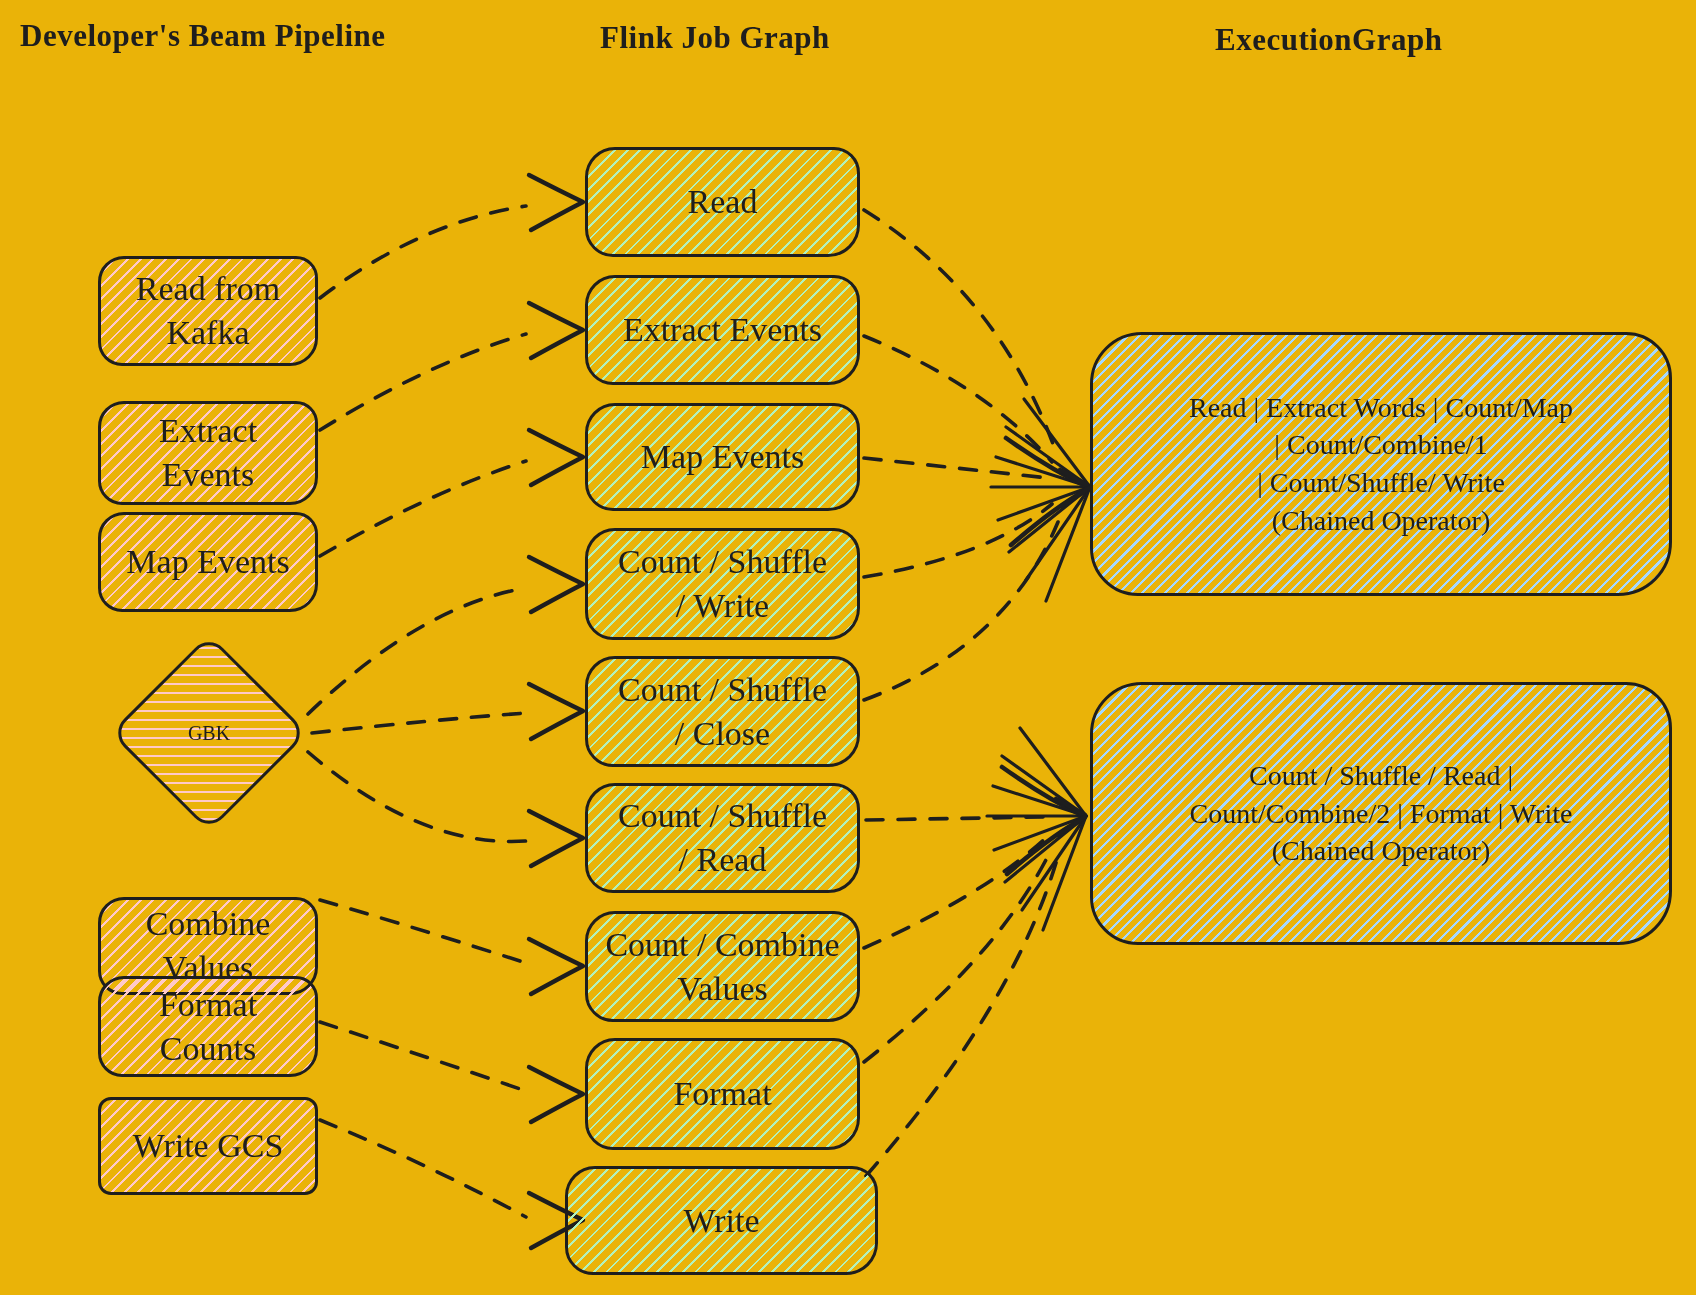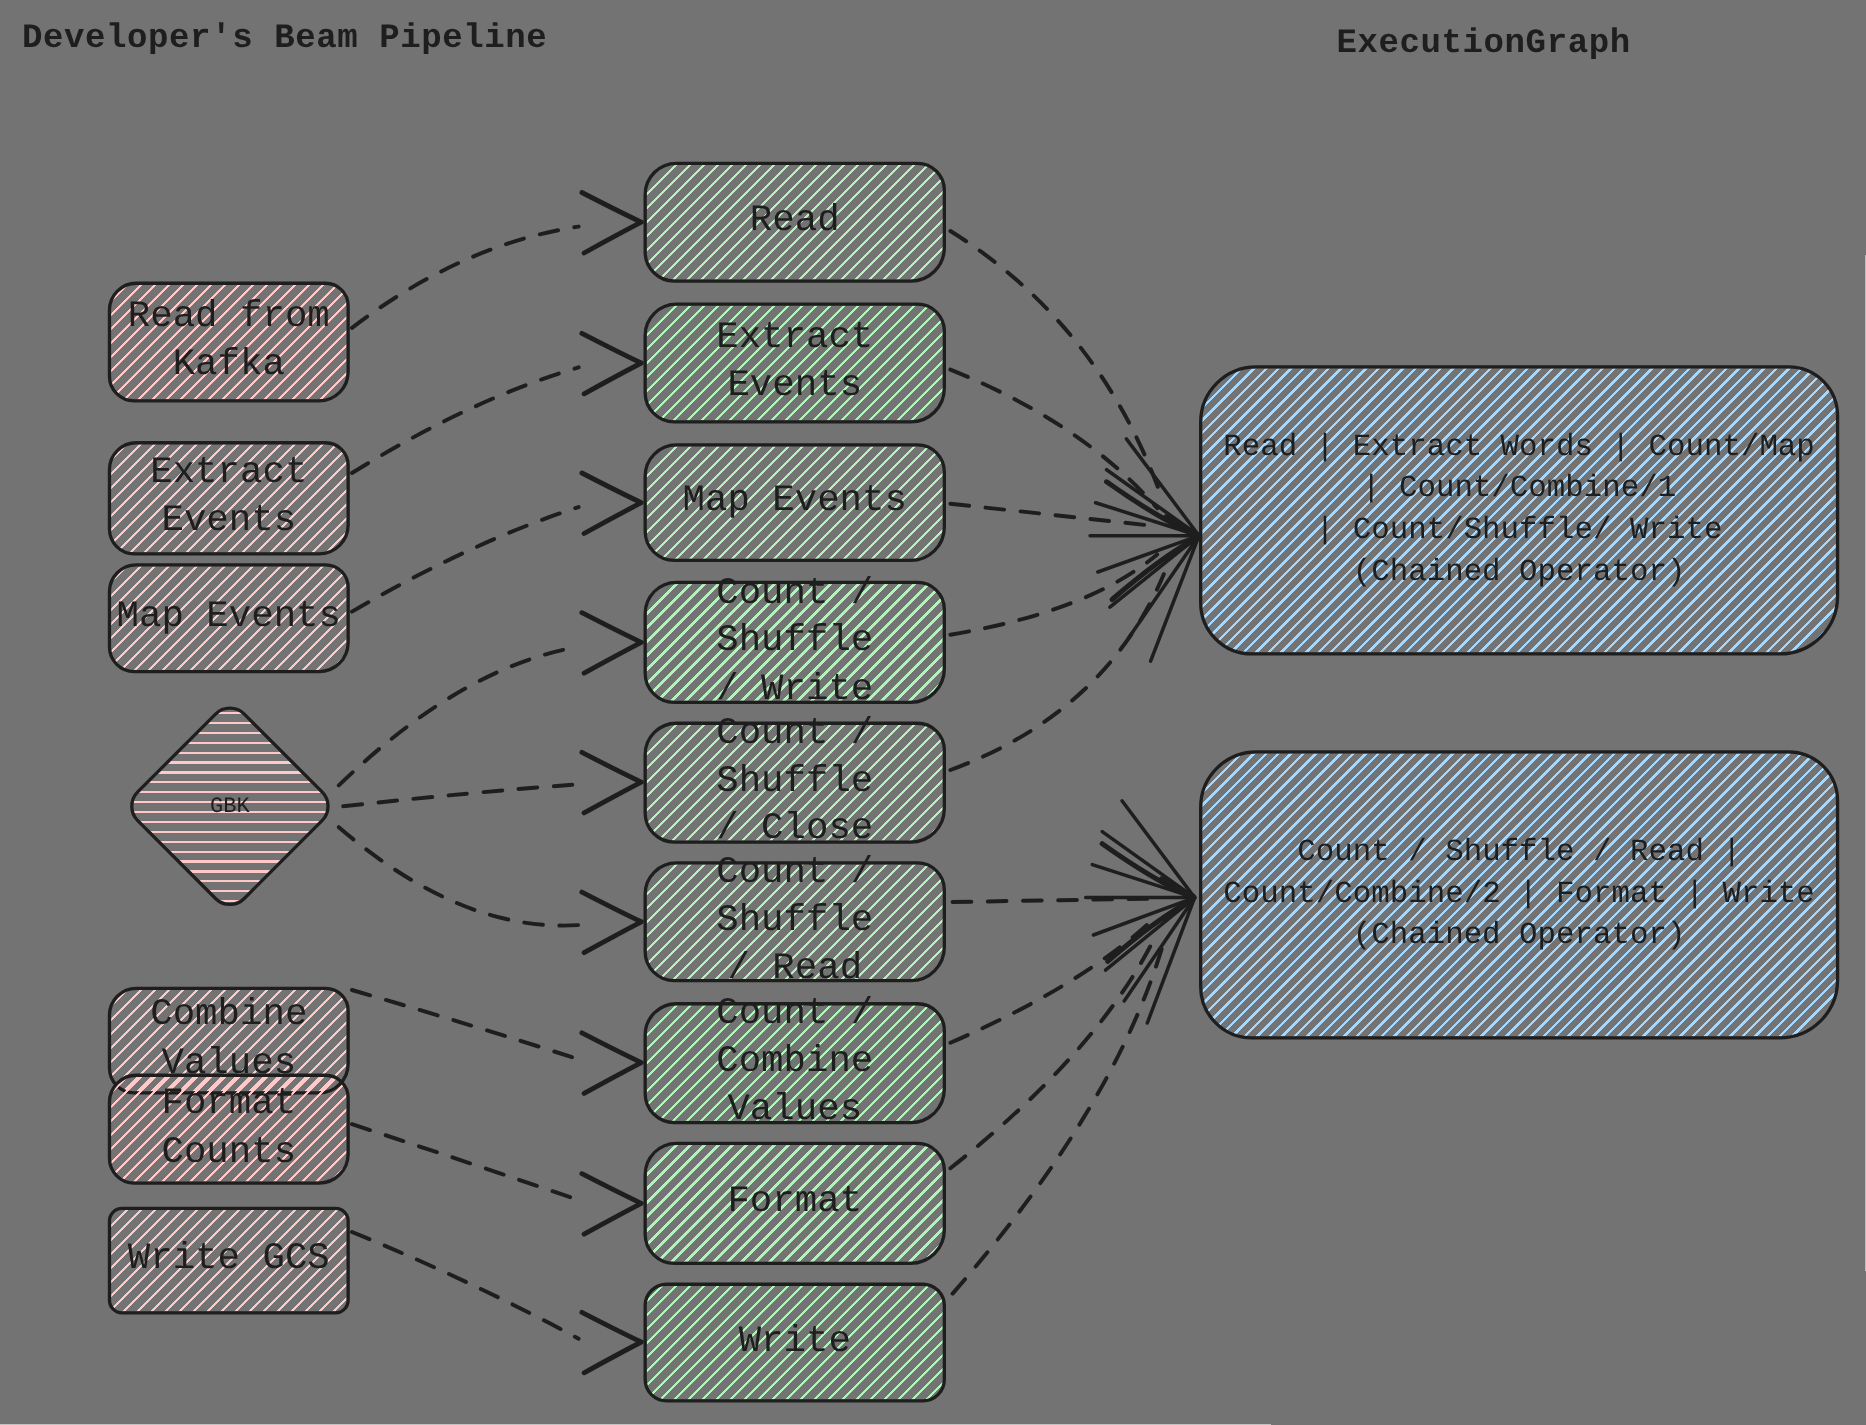--- a/index.html
+++ b/index.html
@@ -1,17 +1,17 @@
 <!DOCTYPE html>
 <html><head>
 <meta charset="utf-8">
 <style>
   html,body{margin:0;padding:0;background:#ffffff;}
-  #canvas{position:relative;width:1696px;height:1295px;background:#737373;overflow:hidden;
-          font-family:Liberation Mono, monospace;color:#1e1e1e;}
+  #canvas{position:relative;width:1696px;height:1295px;background:#eab308;overflow:hidden;
+          font-family:Liberation Serif, serif;color:#1e1e1e;}
   .hdr{position:absolute;font-size:31px;font-weight:700;letter-spacing:.5px;white-space:nowrap;}
   .node{position:absolute;border:3px solid #1e1e1e;display:flex;align-items:center;justify-content:center;
         text-align:center;box-sizing:border-box;}
   .label{white-space:pre-line;font-size:34px;line-height:1.28;font-weight:500;}
   .pink {background:repeating-linear-gradient(135deg,#ffc9c9 0 2px,rgba(0,0,0,0) 2px 9px);
          border-radius:26px 22px 28px 24px;}
   .green{background:repeating-linear-gradient(135deg,#b2f2bb 0 2px,rgba(0,0,0,0) 2px 9px);
          border-radius:30px 26px 32px 28px;}
   .blue {background:repeating-linear-gradient(135deg,#a5d8ff 0 2.2px,rgba(0,0,0,0) 2.2px 8px);
          border-radius:52px 46px 54px 48px;}
@@ -25,20 +25,21 @@
   .dash{fill:none;stroke:#1e1e1e;stroke-width:3.6;stroke-dasharray:17 15;stroke-linecap:round;}
   .chev{fill:none;stroke:#1e1e1e;stroke-width:4.4;stroke-linecap:round;stroke-linejoin:round;}
   .burst{fill:none;stroke:#1e1e1e;stroke-width:3.2;stroke-linecap:round;}
 </style>
 </head>
 <body>
 
 <div id="canvas">
 
   <div class="hdr" style="left:20px;top:18px;">Developer's Beam Pipeline</div>
+  <div class="hdr" style="left:600px;top:20px;">Flink Job Graph</div>
   <div class="hdr" style="left:1215px;top:22px;">ExecutionGraph</div>
 
   <svg id="wires" width="1696" height="1295" viewBox="0 0 1696 1295">
     <g>
       <path class="dash" d="M 320 298 Q 420 222 526 206"></path>
       <path class="dash" d="M 320 430 Q 430 362 526 334"></path>
       <path class="dash" d="M 320 556 Q 430 492 526 461"></path>
       <path class="dash" d="M 308 714 Q 420 606 526 588"></path>
       <path class="dash" d="M 312 733 Q 430 720 526 713"></path>
       <path class="dash" d="M 308 752 Q 420 848 526 841"></path>
@@ -149,21 +150,21 @@
       <span class="label">Count / Shuffle
 / Read</span>
     </div>
   <div class="node green" style="left:585px;top:911px;width:275px;height:111px;">
       <span class="label">Count / Combine
 Values</span>
     </div>
   <div class="node green" style="left:585px;top:1038px;width:275px;height:112px;">
       <span class="label">Format</span>
     </div>
-  <div class="node green" style="left:585px;top:1166px;width:275px;height:109px;border-radius:21px;">
+  <div class="node green" style="left:565px;top:1166px;width:313px;height:109px;">
       <span class="label">Write</span>
     </div>
 
   <div class="node blue" style="left:1090px;top:332px;width:582px;height:264px;">
       <span class="label">Read | Extract Words | Count/Map
 | Count/Combine/1
 | Count/Shuffle/ Write
 (Chained Operator)</span>
     </div>
   <div class="node blue" style="left:1090px;top:682px;width:582px;height:263px;">

